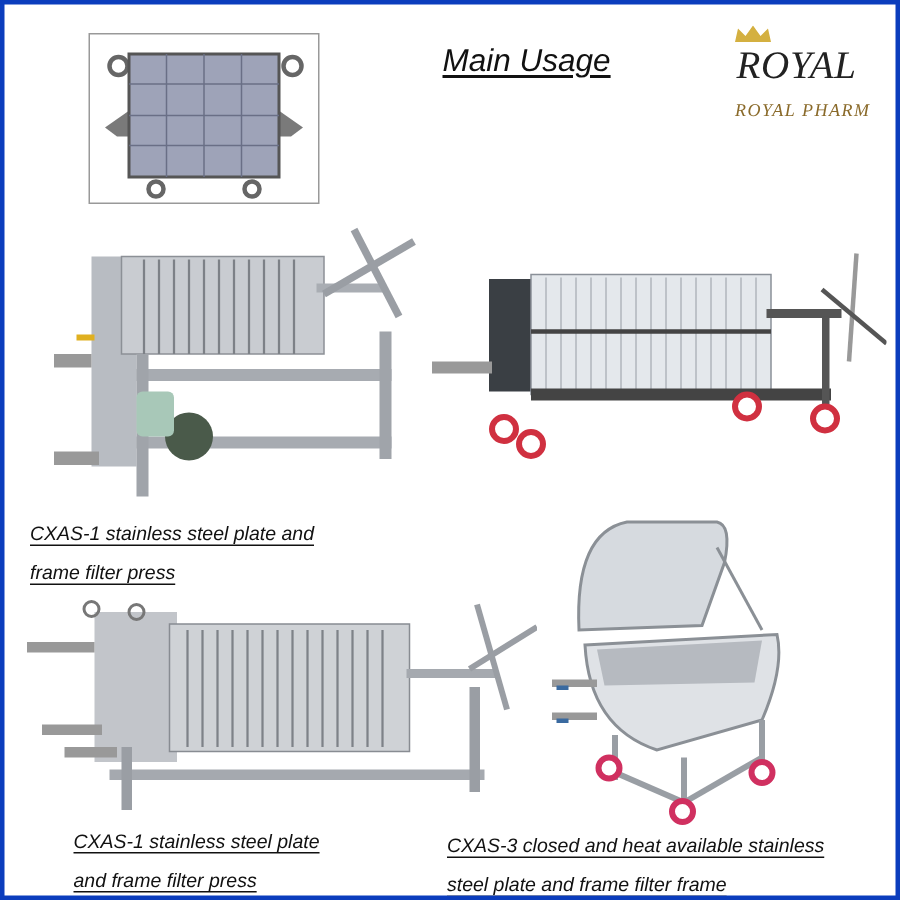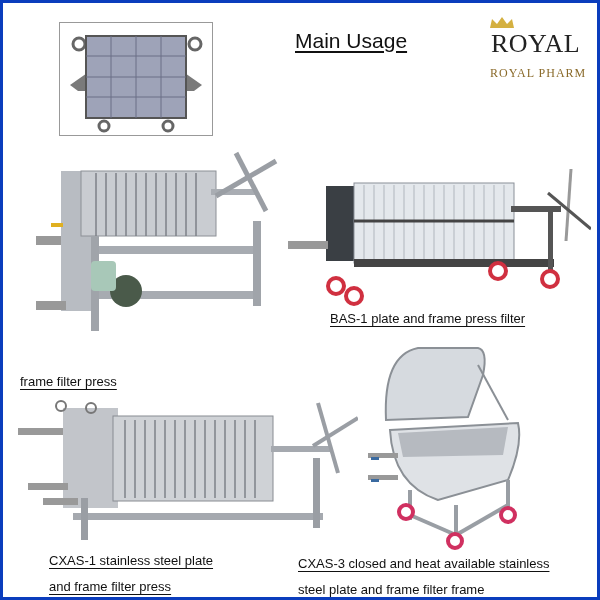--- a/index.html
+++ b/index.html
@@ -1,21 +1,21 @@
 <!DOCTYPE html>
 <html><head>
   <meta charset="utf-8">
   <style>
     html, body { margin: 0; padding: 0; background: #fff; }
     .frame {
       position: relative; width: 600px; height: 600px; box-sizing: border-box;
       border: 3px solid #0b3dbd; background: #fff; overflow: hidden;
       font-family: "Liberation Sans", sans-serif;
     }
-    .abs { position: absolute; }
+    .abs { position: absolute; font-style: italic; }
     .title {
       left: 292px; top: 26px; font-size: 21px; color: #111;
       text-decoration: underline; text-underline-offset: 3px;
     }
     .logo { left: 486px; top: 14px; width: 90px; height: 62px; }
     .crown { position: absolute; left: 0; top: 0; width: 26px; height: 12px; }
     .logo-main {
       position: absolute; left: 2px; top: 12px; font-family: "Liberation Serif", serif;
       font-size: 26px; color: #222; letter-spacing: 0.5px;
     }
@@ -92,20 +92,21 @@
       <rect x="60" y="140" width="170" height="8" fill="#a7abb1"></rect>
       <rect x="60" y="85" width="8" height="95" fill="#a0a4aa"></rect>
       <rect x="222" y="70" width="8" height="85" fill="#a0a4aa"></rect>
       <circle cx="95" cy="140" r="16" fill="#4a5a4a"></circle>
       <rect x="60" y="110" width="25" height="30" rx="4" fill="#a8c8b8"></rect>
       <rect x="5" y="85" width="25" height="9" fill="#999"></rect>
       <rect x="5" y="150" width="30" height="9" fill="#999"></rect>
       <rect x="20" y="72" width="12" height="4" fill="#e0b020"></rect>
     </svg>
   </div>
+  <div class="abs caption" style="left:17px; top:346px;">CXAS-1 stainless steel plate and</div>
   <div class="abs caption" style="left:17px; top:372px;">frame filter press</div>
 
   <div class="abs" style="left:283px; top:158px;">
     <svg width="305" height="145" viewBox="0 0 305 145">
       <rect x="40" y="25" width="30" height="75" fill="#3a3f44"></rect>
       <rect x="68" y="22" width="160" height="80" fill="#e4e8ec" stroke="#8a9098"></rect>
       <g stroke="#b0b6bd" stroke-width="1">
         <line x1="78" y1="24" x2="78" y2="100"></line>
           <line x1="88" y1="24" x2="88" y2="100"></line>
         <line x1="98" y1="24" x2="98" y2="100"></line>
@@ -130,21 +131,20 @@
       <line x1="262" y1="32" x2="305" y2="68" stroke="#555" stroke-width="3"></line>
       <rect x="2" y="80" width="40" height="8" fill="#999"></rect>
       <g fill="#fff" stroke="#d03040" stroke-width="4">
         <circle cx="50" cy="125" r="8"></circle>
           <circle cx="68" cy="135" r="8"></circle>
         <circle cx="212" cy="110" r="8"></circle>
           <circle cx="264" cy="118" r="8"></circle>
       </g>
     </svg>
   </div>
-  <div class="abs caption" style="left:327px; top:309px;">BAS-1 plate and frame press filter</div>
 
   <div class="abs" style="left:10px; top:395px;">
     <svg width="345" height="145" viewBox="0 0 345 145">
       <rect x="50" y="10" width="55" height="100" fill="#c2c5ca"></rect>
       <rect x="100" y="18" width="160" height="85" fill="#cfd2d6" stroke="#888c92"></rect>
       <g stroke="#7e8288" stroke-width="1.5">
         <line x1="112" y1="22" x2="112" y2="100"></line>
           <line x1="122" y1="22" x2="122" y2="100"></line>
         <line x1="132" y1="22" x2="132" y2="100"></line>
           <line x1="142" y1="22" x2="142" y2="100"></line>

